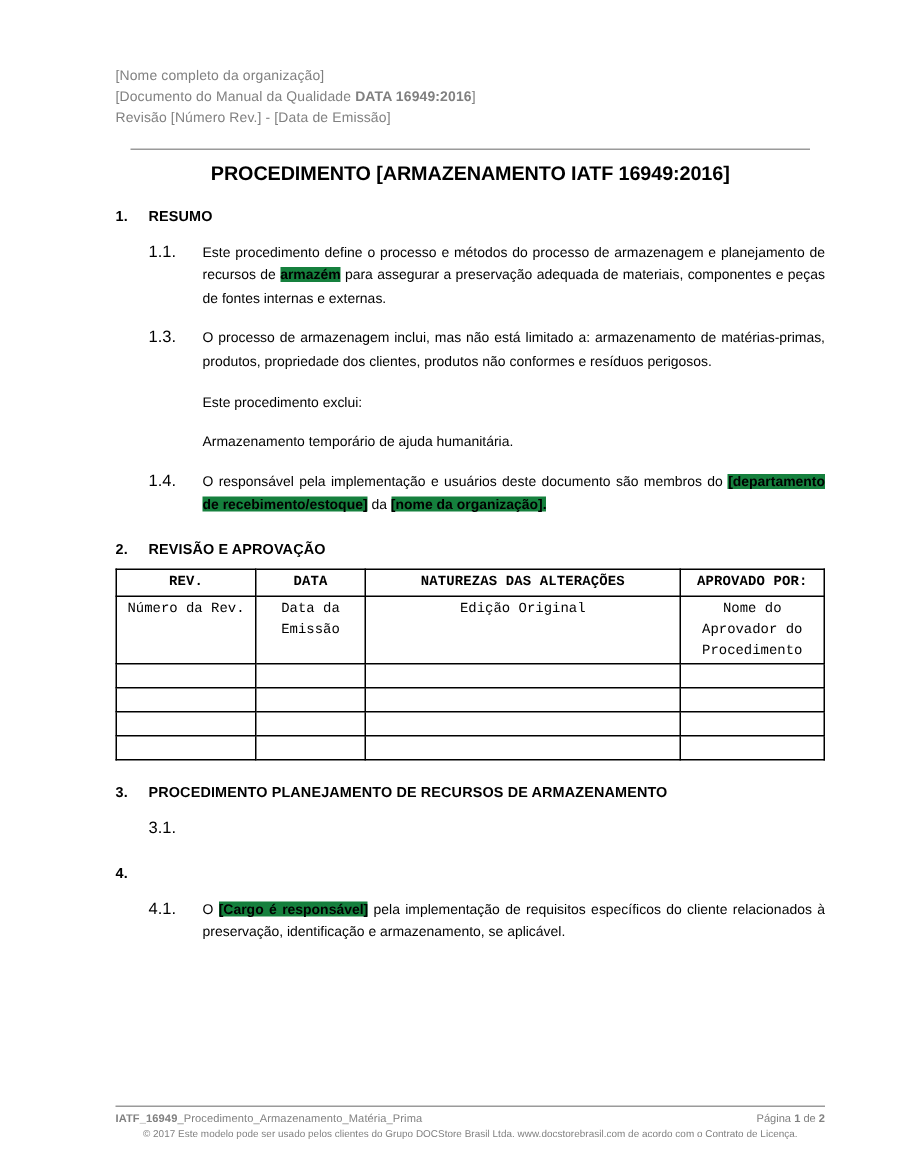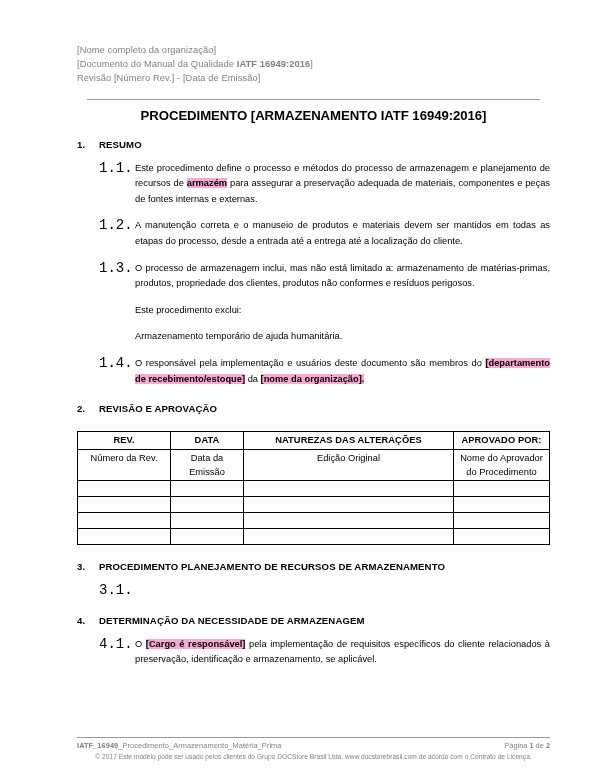--- a/index.html
+++ b/index.html
@@ -83,50 +83,49 @@
     letter-spacing: 0.01em;
   }
 
   .clause {
     margin-top: 11px;
     display: flex;
     align-items: flex-start;
     padding-left: 22px;
   }
   .clause-num {
-    font-size: 14px;
+    font-size: 11px;
     width: 36px;
     flex: 0 0 36px;
     line-height: 15.6px;
-    font-family: Liberation Mono, monospace;
   }
   .clause-body {
     font-size: 9.3px;
     line-height: 15.6px;
     text-align: justify;
     flex: 1 1 auto;
     hyphens: none;
   }
 
   .sub-para {
     margin-top: 11px;
     padding-left: 58px;
     font-size: 9.3px;
     line-height: 15.6px;
   }
 
   mark.hl {
-    background: #f9a8d4;
+    background: #15803d;
     color: #000000;
     font-weight: bold;
     padding: 0;
   }
 
   
-  .rev-table-wrap { margin-top: 17px; }
+  .rev-table-wrap { margin-top: 7px; font-family: Liberation Mono, monospace; }
   table.rev-table {
     border-collapse: collapse;
     width: 472px;
     table-layout: fixed;
   }
   table.rev-table th,
   table.rev-table td {
     border: 1px solid #000000;
     font-size: 9.3px;
     line-height: 14px;
@@ -183,42 +182,38 @@
 </style>
 </head>
 <body>
 
 <div class="page">
 
   <div class="content">
 
     <div class="doc-header">
       <div class="line">[Nome completo da organização]</div>
-      <div class="line"><span>[Documento do Manual da Qualidade </span><b>IATF 16949:2016</b><span>]</span></div>
+      <div class="line"><span>[Documento do Manual da Qualidade </span><b>DATA 16949:2016</b><span>]</span></div>
       <div class="line">Revisão [Número Rev.] - [Data de Emissão]</div>
     </div>
 
     <hr class="header-rule">
 
     <div class="doc-title">PROCEDIMENTO [ARMAZENAMENTO IATF 16949:2016]</div>
 
     <div class="section">
       <div class="section-num">1.</div>
       <div class="section-title">RESUMO</div>
     </div>
 
     <div class="clause">
       <div class="clause-num">1.1.</div>
       <div class="clause-body"><span>Este procedimento define o processo e métodos do processo de armazenagem e planejamento de recursos de </span><mark class="hl">armazém</mark><span> para assegurar a preservação adequada de materiais, componentes e peças de fontes internas e externas.</span></div>
     </div>
 
-    <div class="clause">
-      <div class="clause-num">1.2.</div>
-      <div class="clause-body">A manutenção correta e o manuseio de produtos e materiais devem ser mantidos em todas as etapas do processo, desde a entrada até a entrega até a localização do cliente.</div>
-    </div>
 
     <div class="clause">
       <div class="clause-num">1.3.</div>
       <div class="clause-body">O processo de armazenagem inclui, mas não está limitado a: armazenamento de matérias-primas, produtos, propriedade dos clientes, produtos não conformes e resíduos perigosos.</div>
     </div>
 
     <div class="sub-para">Este procedimento exclui:</div>
     <div class="sub-para">Armazenamento temporário de ajuda humanitária.</div>
 
     <div class="clause">
@@ -286,21 +281,20 @@
       <div class="section-num">3.</div>
       <div class="section-title">PROCEDIMENTO PLANEJAMENTO DE RECURSOS DE ARMAZENAMENTO</div>
     </div>
 
     <div class="clause">
       <div class="clause-num">3.1.</div>
     </div>
 
     <div class="section">
       <div class="section-num">4.</div>
-      <div class="section-title">DETERMINAÇÃO DA NECESSIDADE DE ARMAZENAGEM</div>
     </div>
 
     <div class="clause">
       <div class="clause-num">4.1.</div>
       <div class="clause-body"><span>O </span><mark class="hl">[Cargo é responsável]</mark><span> pela implementação de requisitos específicos do cliente relacionados à preservação, identificação e armazenamento, se aplicável.</span></div>
     </div>
 
   </div>
 
   <div class="footer">

